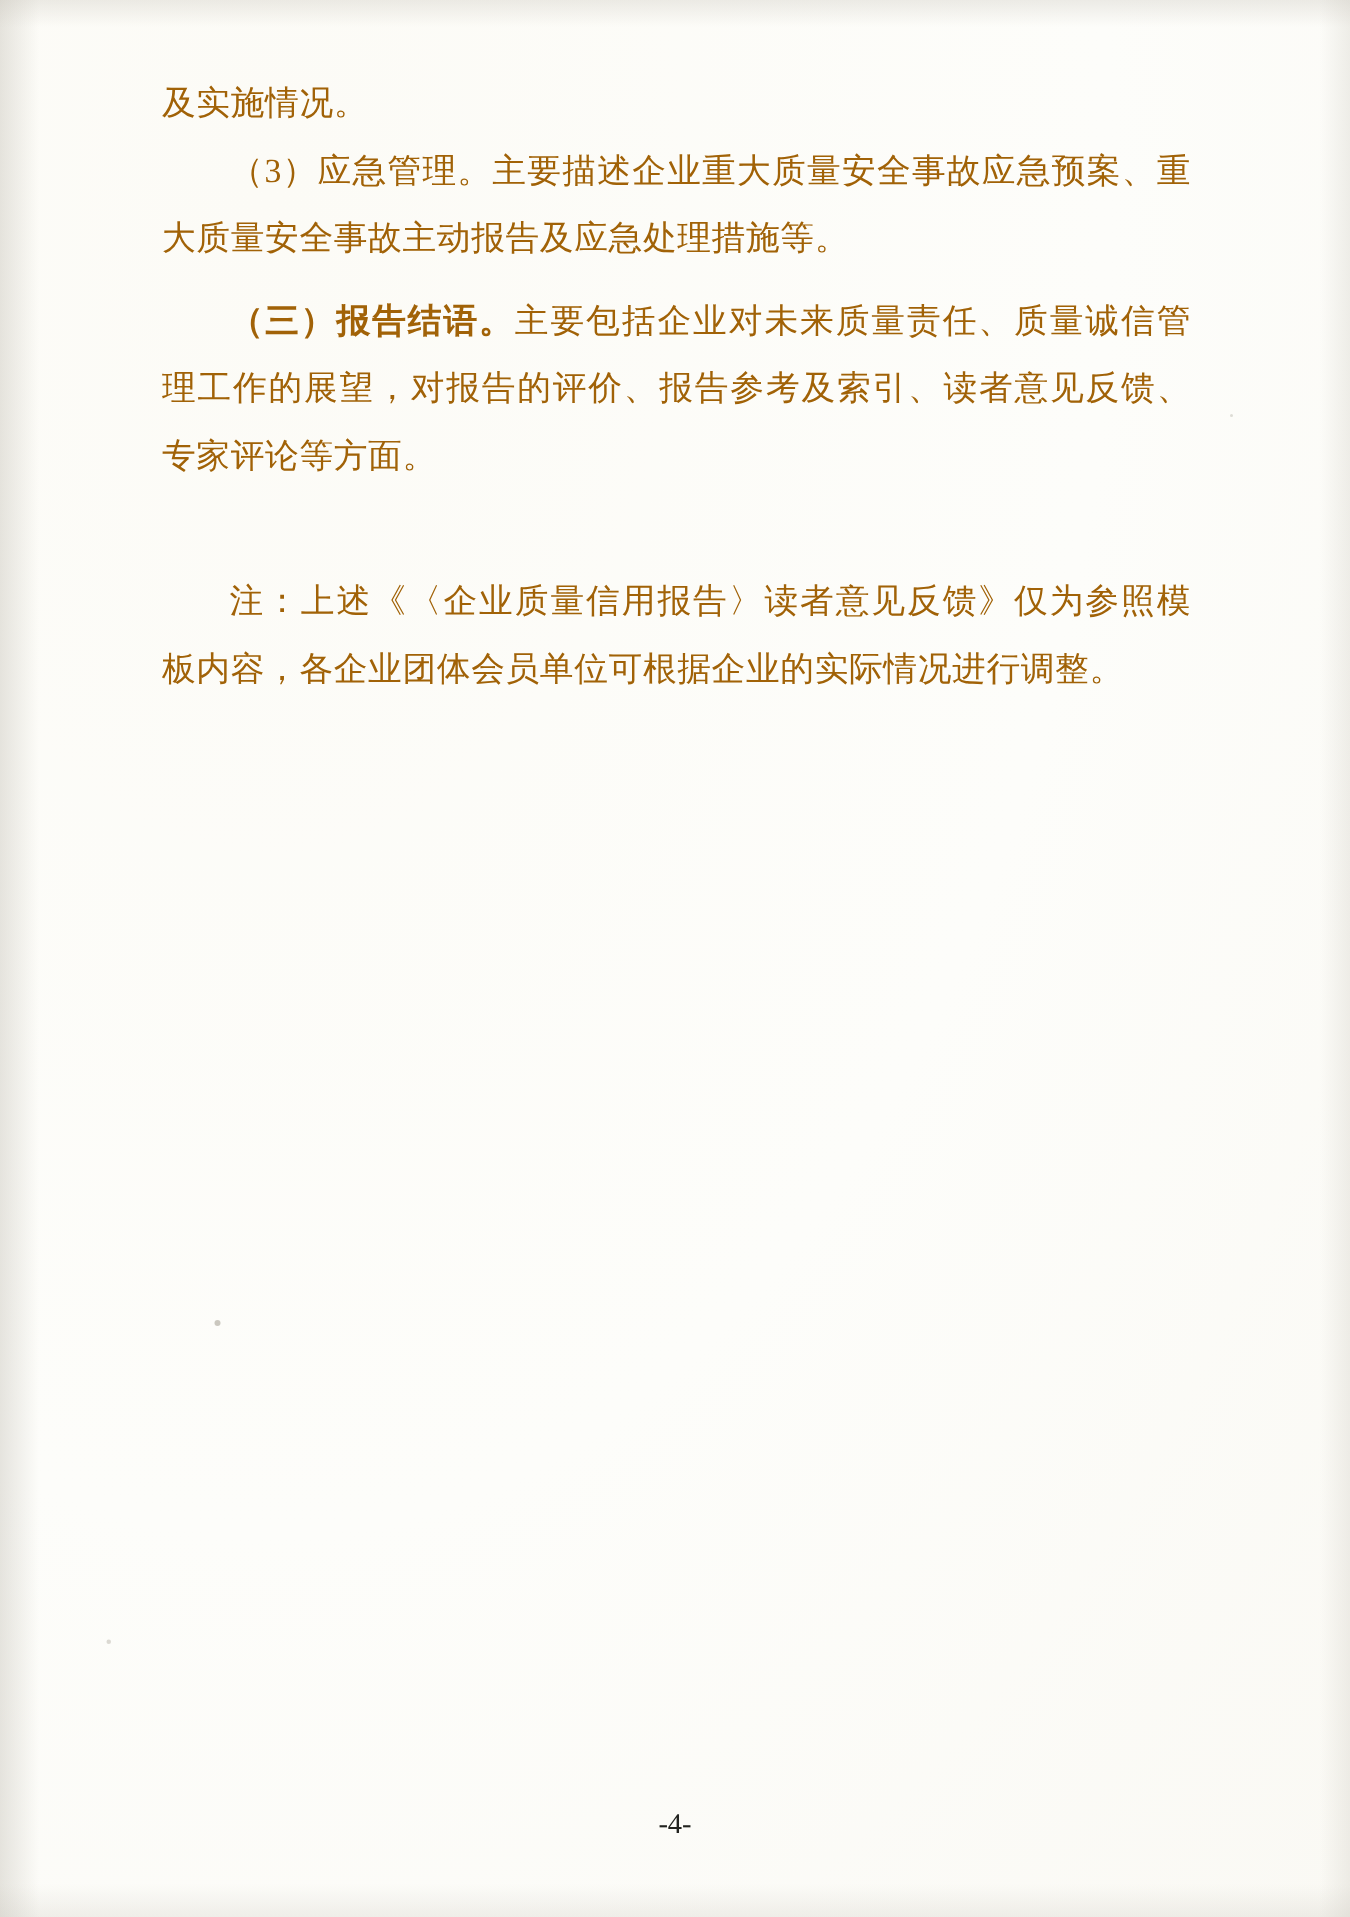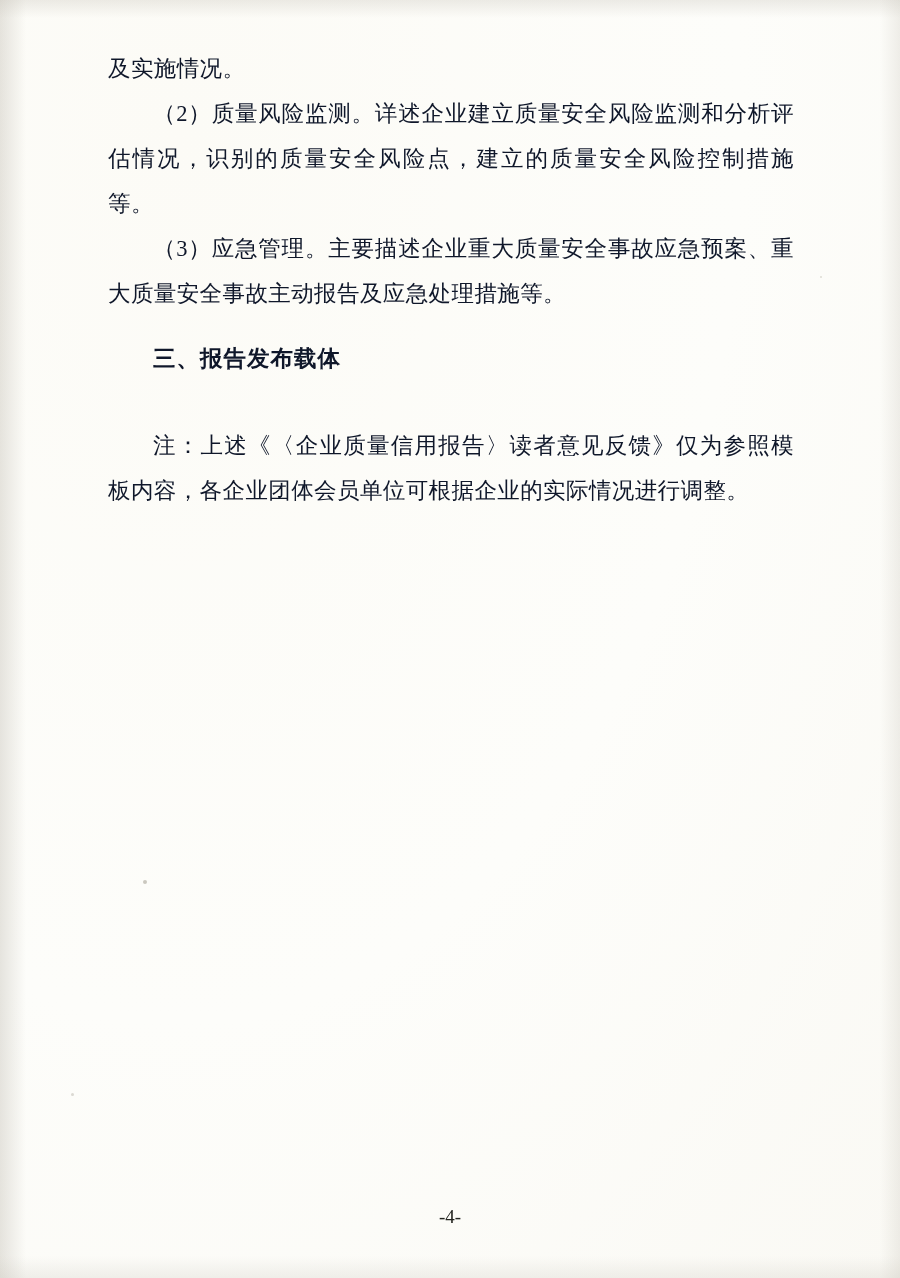--- a/index.html
+++ b/index.html
@@ -33,21 +33,21 @@
     top: 46px;
     width: 686px;
   }
   p {
     margin: 0 0 0 0;
     font-size: 22.5px;
     line-height: 45px;
     text-align: justify;
     text-justify: inter-ideograph;
     letter-spacing: 0.4px;
-    color: #0f172a;
+    color: #a16207;
   }
   p.indent {
     text-indent: 45px;
   }
   p.heading {
     text-indent: 45px;
     font-weight: bold;
     font-family: "Liberation Sans", "DejaVu Sans", sans-serif;
     letter-spacing: 1px;
   }
@@ -113,30 +113,29 @@
 
   <div class="speck s1"></div>
   <div class="speck s2"></div>
   <div class="speck s3"></div>
 
   <div class="content">
 
     <p>及实施情况。</p>
 
 
-    <p class="indent">（2）质量风险监测。详述企业建立质量安全风险监测和分析评估情况，识别的质量安全风险点，建立的质量安全风险控制措施等。</p>
 
     <p class="indent">（3）应急管理。主要描述企业重大质量安全事故应急预案、重大质量安全事故主动报告及应急处理措施等。</p>
 
     <div class="gap-small"></div>
 
+    <p class="indent"><span class="bold-seg">（三）报告结语。</span><span>主要包括企业对未来质量责任、质量诚信管理工作的展望，对报告的评价、报告参考及索引、读者意见反馈、专家评论等方面。</span></p>
 
     <div class="gap-small"></div>
 
-    <p class="heading">三、报告发布载体</p>
 
 
     <div class="gap-med"></div>
 
     <p class="indent">注：上述《〈企业质量信用报告〉读者意见反馈》仅为参照模板内容，各企业团体会员单位可根据企业的实际情况进行调整。</p>
   </div>
 
   <div class="page-number">-4-</div>
 </div>
 

